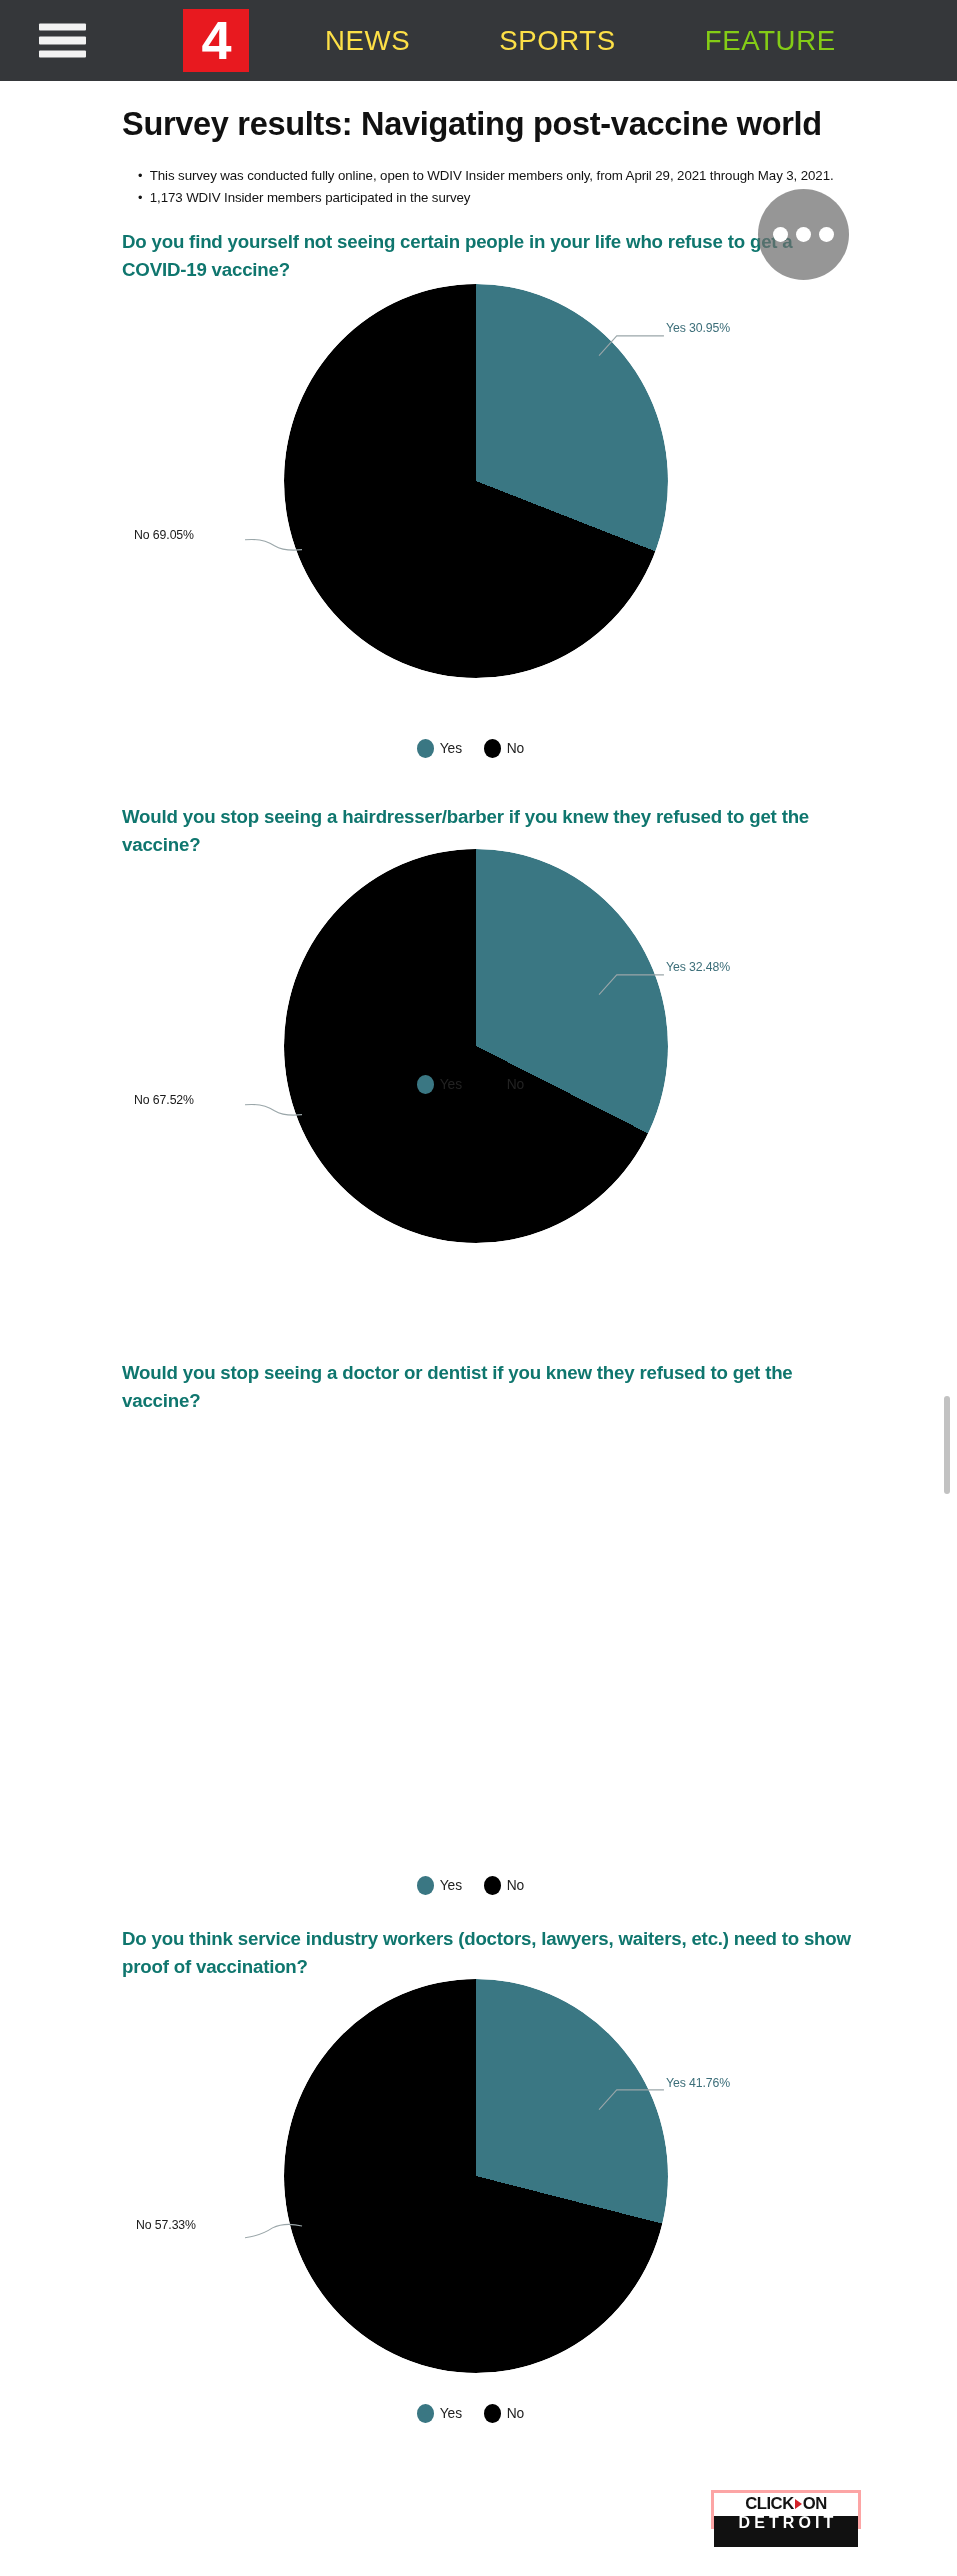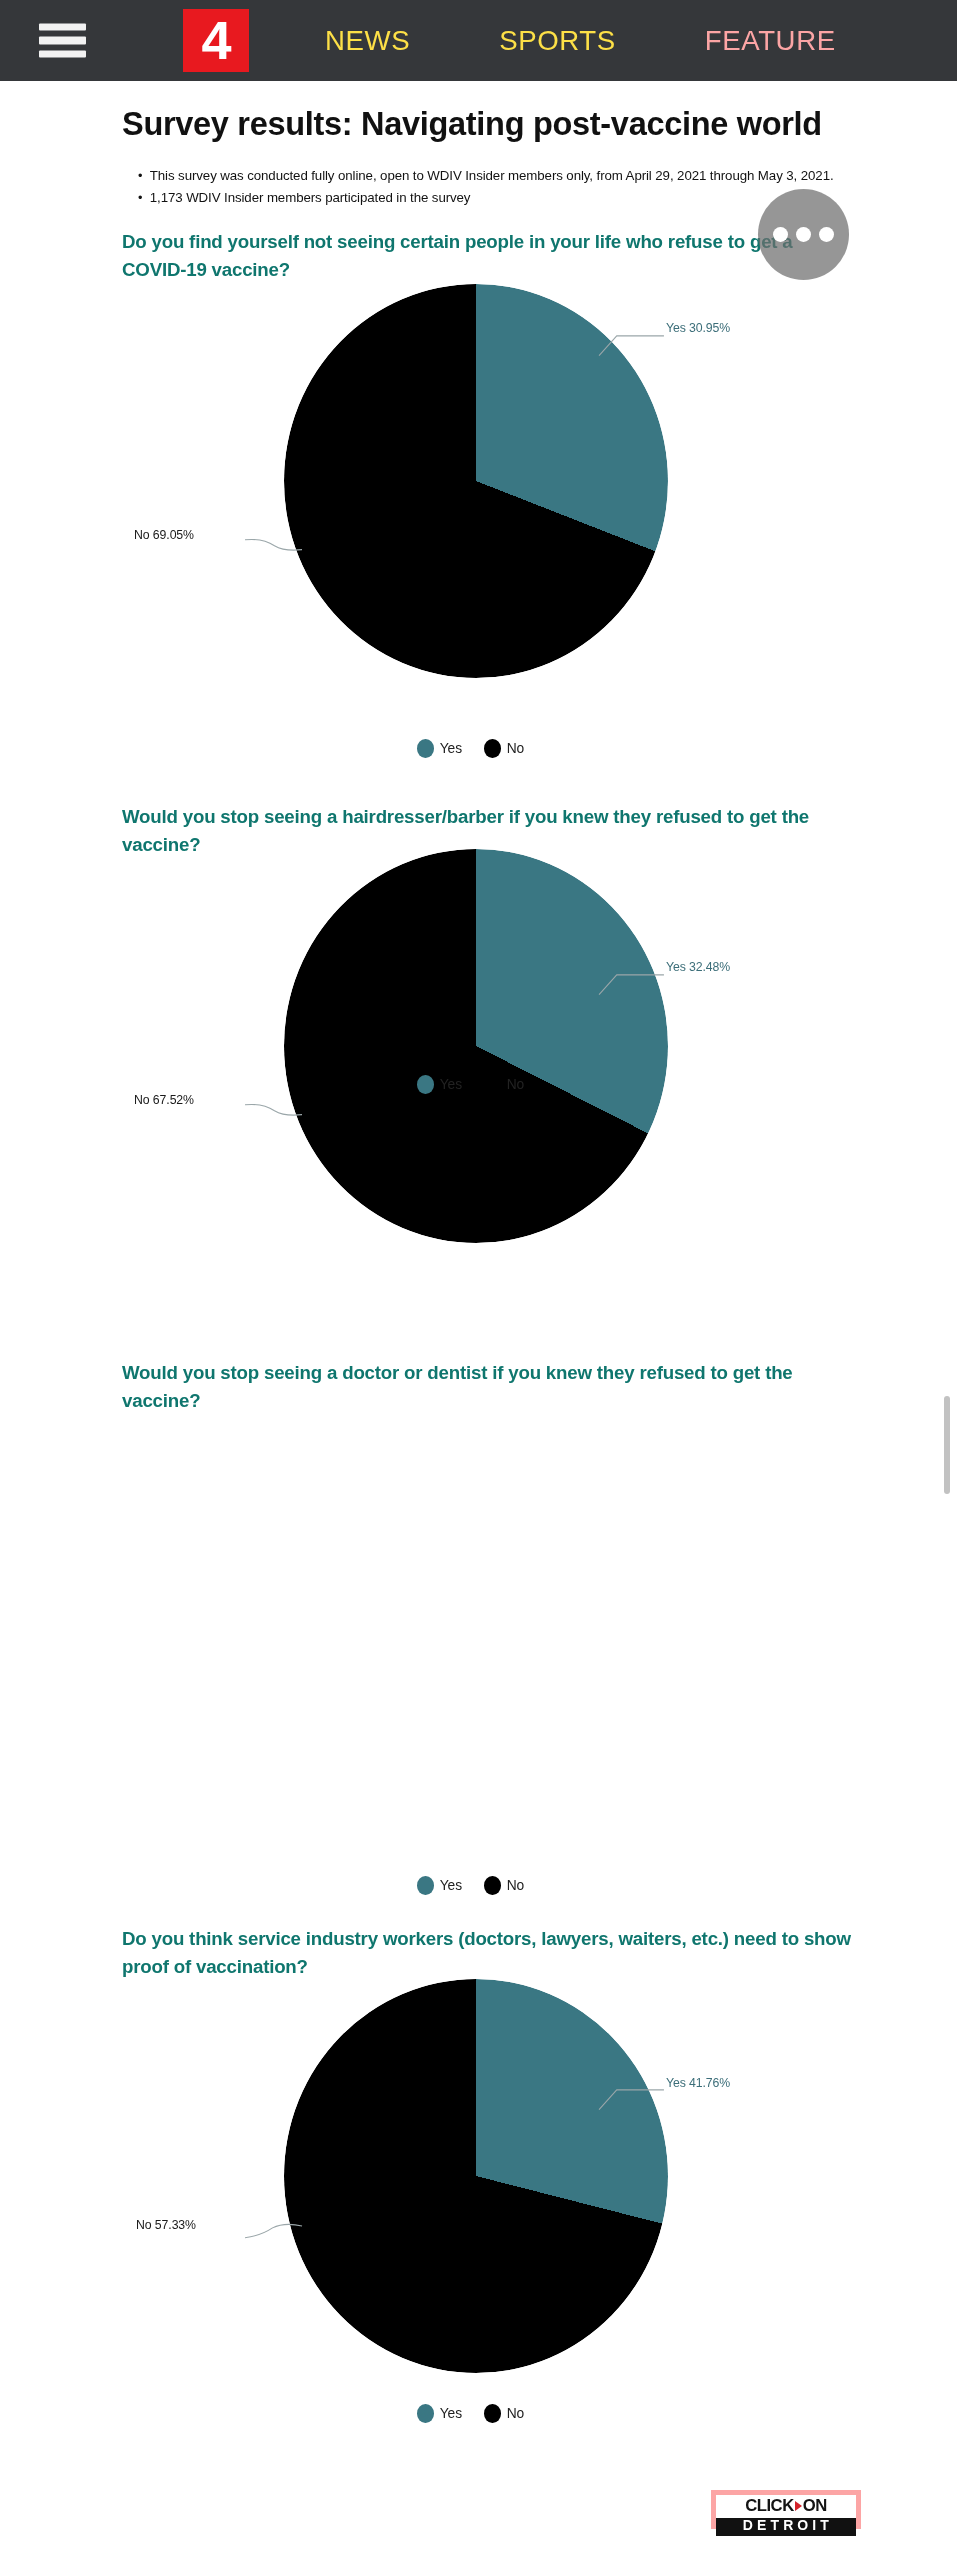--- a/index.html
+++ b/index.html
@@ -80,21 +80,21 @@
   .nav-link {
     color: #fde047;
     font-size: 27.6px;
     font-weight: 400;
     letter-spacing: 0.6px;
     margin-right: 89px;
     cursor: pointer;
     font-family: "Liberation Sans", sans-serif;
   }
   .nav-link.faded {
-    color: #fca5a5;
+    color: #84cc16;
     margin-right: 0;
   }
 
   
   .content {
     position: absolute;
     top: 81px;
     left: 0;
     width: 957px;
   }
@@ -230,21 +230,21 @@
   .legend .lbl { margin-right: 15.8px; }
 
   
   .footer-logo {
     position: absolute;
     left: 711px;
     top: 2490px;
     width: 150px;
     height: 39px;
     background: #ffffff;
-    border: 5px solid #fca5a5;
+    border: 3px solid #fca5a5;
     cursor: pointer;
     z-index: 20;
   }
   .fl-top {
     height: 22.6px;
     display: flex;
     align-items: center;
     justify-content: center;
     background: #ffffff;
     color: #141414;
@@ -255,24 +255,24 @@
   }
   .fl-arrow {
     display: inline-block;
     width: 0; height: 0;
     border-left: 7.9px solid #d3232a;
     border-top: 5.9px solid transparent;
     border-bottom: 5.9px solid transparent;
     margin: 0 1px;
   }
   .fl-bot {
-    height: 18px;
+    height: 31px;
     background: #111111;
     color: #ffffff;
-    font-size: 14px;
+    font-size: 16px;
     font-weight: 700;
     letter-spacing: 4.1px;
     text-align: center;
     line-height: 14.8px;
     font-family: "Liberation Sans", sans-serif;
     padding-left: 3.9px;
   }
 
   
   .scrollbar-track {

